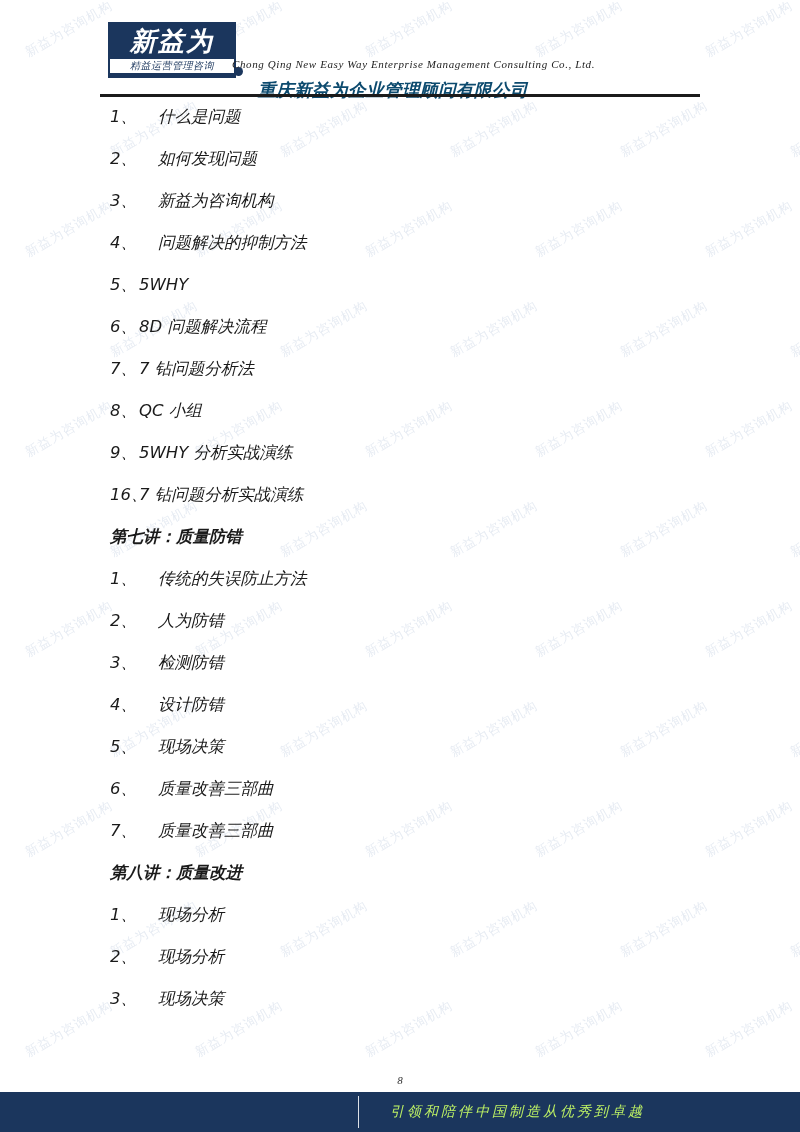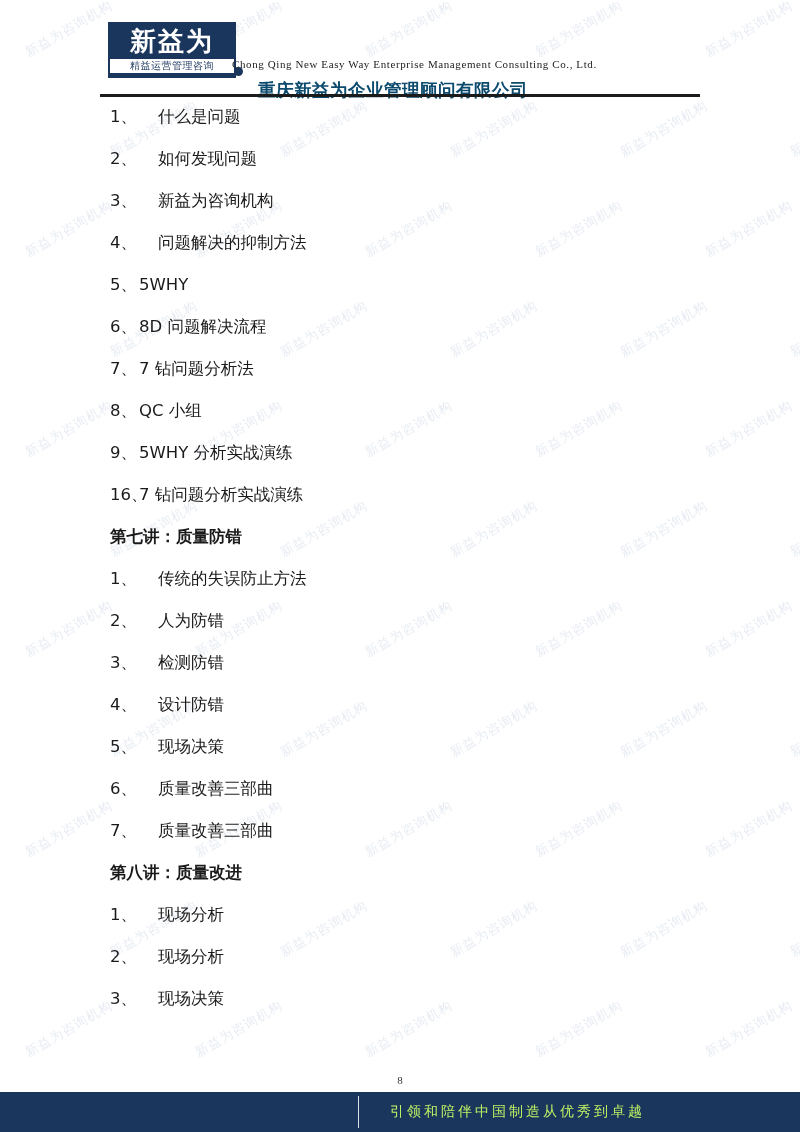--- a/index.html
+++ b/index.html
@@ -33,20 +33,21 @@
     transform: rotate(-30deg);
     font-family: "Liberation Sans", sans-serif;
   }
 
   
   #page {
     position: relative;
     z-index: 2;
     width: 792px;
     height: 1132px;
+    font-style: italic;
   }
   .header {
     position: absolute;
     top: 18px;
     left: 0;
     width: 800px;
     height: 62px;
   }
   .logo-box {
     position: absolute;

